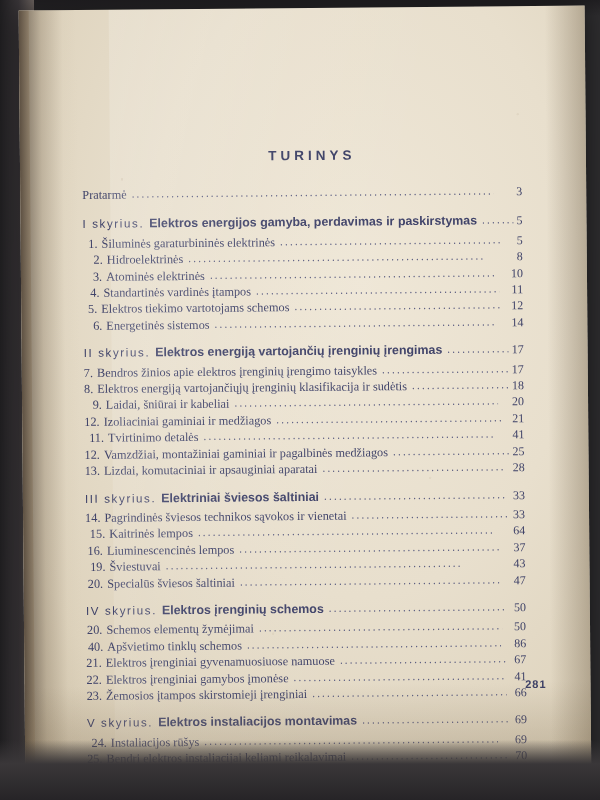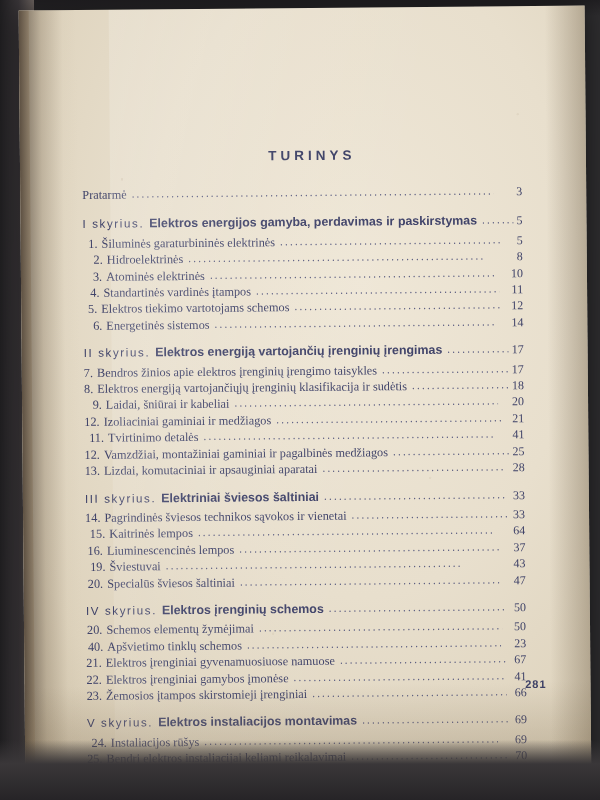--- a/index.html
+++ b/index.html
@@ -358,21 +358,21 @@
               <div class="entry item">
                 <span class="num">20.</span>
                 <span class="lbl">Schemos elementų žymėjimai</span>
                 <span class="dots">............................................................</span>
                 <span class="pg">50</span>
               </div>
               <div class="entry item">
                 <span class="num">40.</span>
                 <span class="lbl">Apšvietimo tinklų schemos</span>
                 <span class="dots">............................................................</span>
-                <span class="pg">23</span>
+                <span class="pg">86</span>
               </div>
               <div class="entry item">
                 <span class="num">21.</span>
                 <span class="lbl">Elektros įrenginiai gyvenamuosiuose namuose</span>
                 <span class="dots">............................................................</span>
                 <span class="pg">67</span>
               </div>
               <div class="entry item">
                 <span class="num">22.</span>
                 <span class="lbl">Elektros įrenginiai gamybos įmonėse</span>

